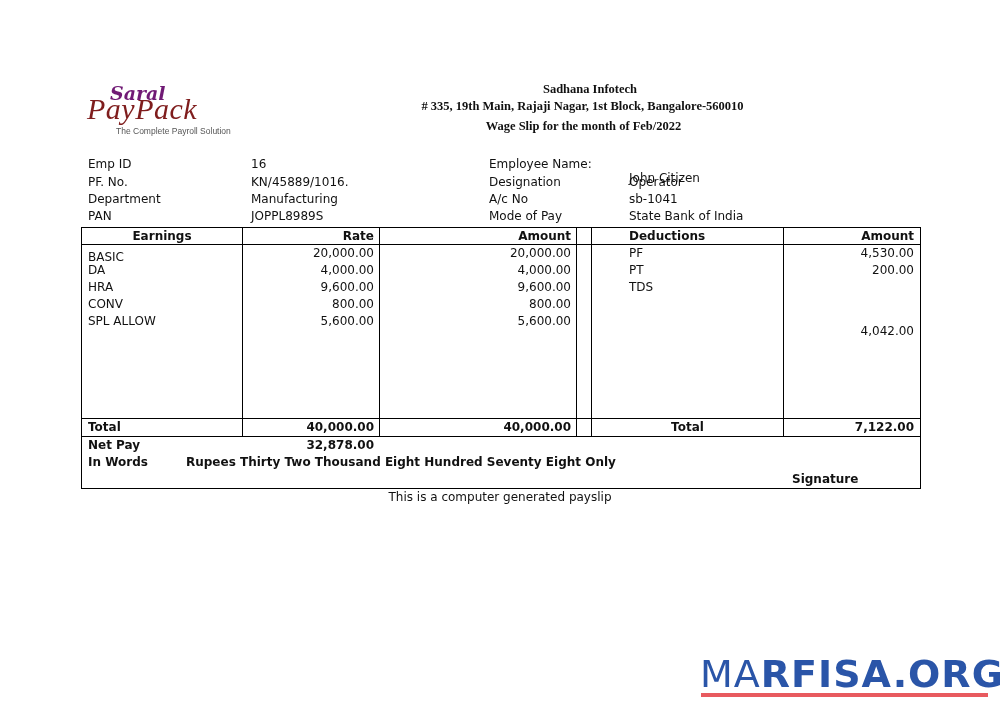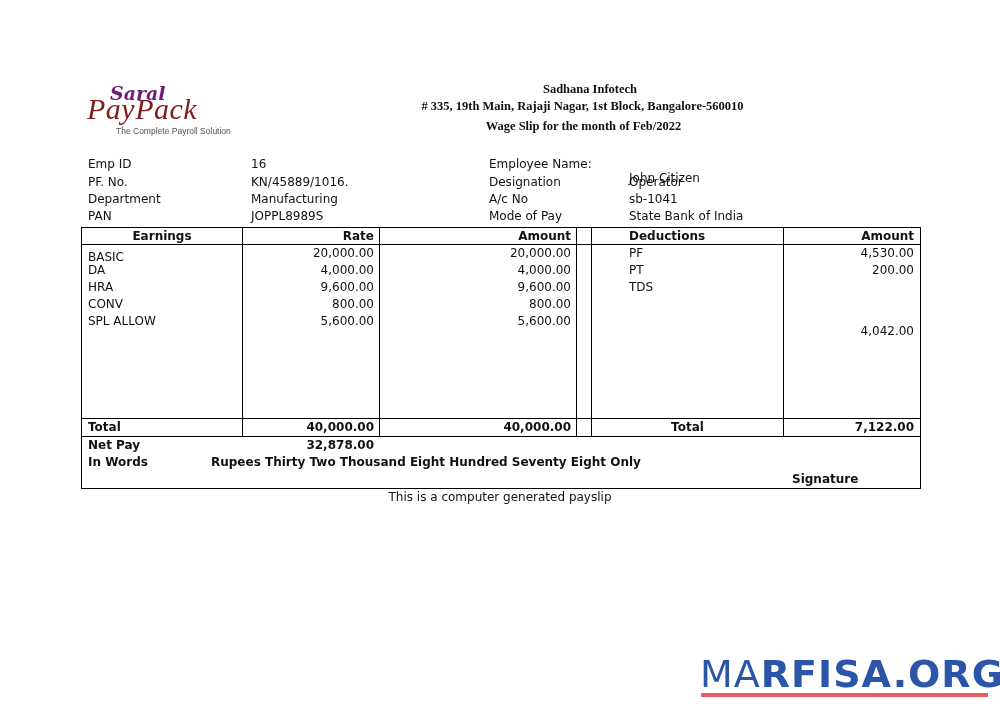--- a/index.html
+++ b/index.html
@@ -109,19 +109,19 @@
 
 <div class="cell b" style="left:88px; top:420px;">Total</div>
 <div class="cell b r" style="left:243px; top:420px; width:131px;">40,000.00</div>
 <div class="cell b r" style="left:380px; top:420px; width:191px;">40,000.00</div>
 <div class="cell b c" style="left:592px; top:420px; width:191px;">Total</div>
 <div class="cell b r" style="left:784px; top:420px; width:130px;">7,122.00</div>
 
 <div class="cell b" style="left:88px; top:438px;">Net Pay</div>
 <div class="cell b r" style="left:243px; top:438px; width:131px;">32,878.00</div>
 <div class="cell b" style="left:88px; top:455px;">In Words</div>
-<div class="cell b" style="left:186px; top:455px;margin-left:25px;">Rupees Thirty Two Thousand Eight Hundred Seventy Eight Only</div>
+<div class="cell b" style="left:186px; top:455px;">Rupees Thirty Two Thousand Eight Hundred Seventy Eight Only</div>
 <div class="cell b" style="left:792px; top:472px;">Signature</div>
 
 <div class="cell c" style="left:300px; top:490px; width:400px;">This is a computer generated payslip</div>
 
 <div class="abs brand"><span>MA</span><span class="bold">RFISA</span><span class="bold">.ORG</span></div>
 <div class="abs brand-underline"></div>
 
 </body></html>

